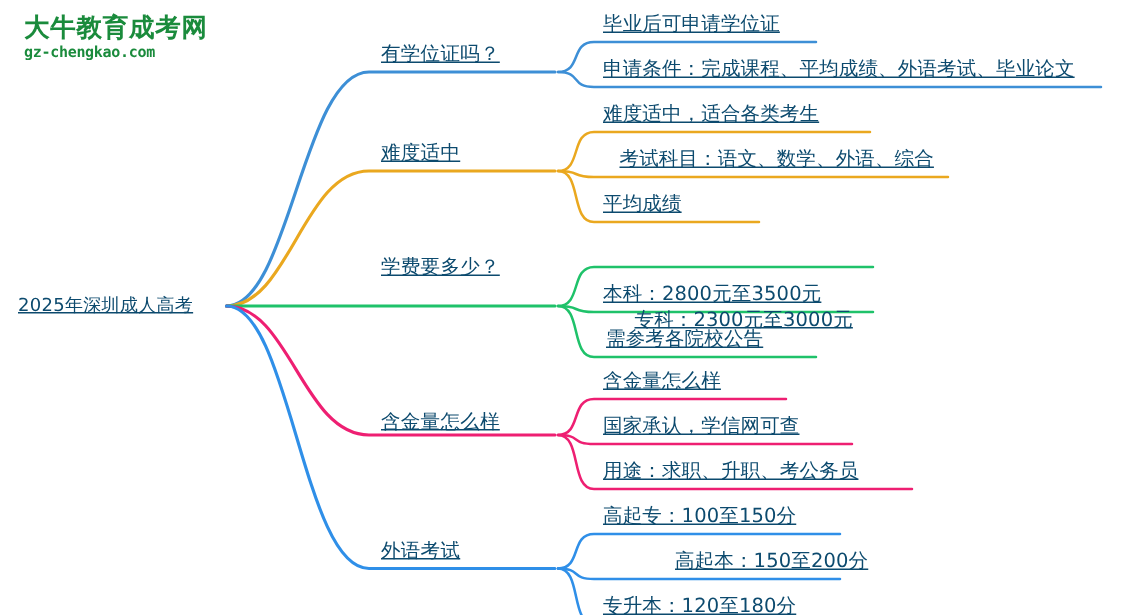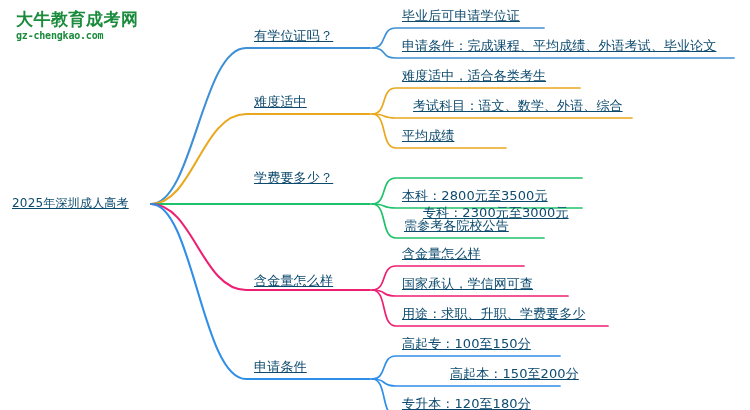--- a/index.html
+++ b/index.html
@@ -119,20 +119,20 @@
       <div class="node leaf-label" style="left: 402px; top: 85px;">难度适中，适合各类考生</div>
       <div class="node leaf-label" style="left: 402px; top: 115px; margin-left: 11px;">考试科目：语文、数学、外语、综合</div>
       <div class="node leaf-label" style="left: 402px; top: 145px;">平均成绩</div>
       <div class="node branch-label" style="left: 254px; top: 187px;">学费要多少？</div>
       <div class="node leaf-label" style="left: 423px; top: 175px; margin-top: 47px;">专科：2300元至3000元</div>
       <div class="node leaf-label" style="left: 402px; top: 205px;">本科：2800元至3500元</div>
       <div class="node leaf-label" style="left: 404px; top: 235px;">需参考各院校公告</div>
       <div class="node branch-label" style="left: 254px; top: 290px; text-align: center;">含金量怎么样</div>
       <div class="node leaf-label" style="left: 402px; top: 263px;">含金量怎么样</div>
       <div class="node leaf-label" style="left: 402px; top: 293px;">国家承认，学信网可查</div>
-      <div class="node leaf-label" style="left: 402px; top: 323px;">用途：求职、升职、学费要多少</div>
-      <div class="node branch-label" style="left: 254px; top: 376px;">申请条件</div>
+      <div class="node leaf-label" style="left: 402px; top: 323px;">用途：求职、升职、考公务员</div>
+      <div class="node branch-label" style="left: 254px; top: 376px;">外语考试</div>
       <div class="node leaf-label" style="left: 402px; top: 353px;">高起专：100至150分</div>
       <div class="node leaf-label" style="left: 402px; top: 383px; margin-left: 48px;">高起本：150至200分</div>
       <div class="node leaf-label" style="left: 402px; top: 413px;">专升本：120至180分</div>
     </div>
 
 </div>
 
 </body></html>

